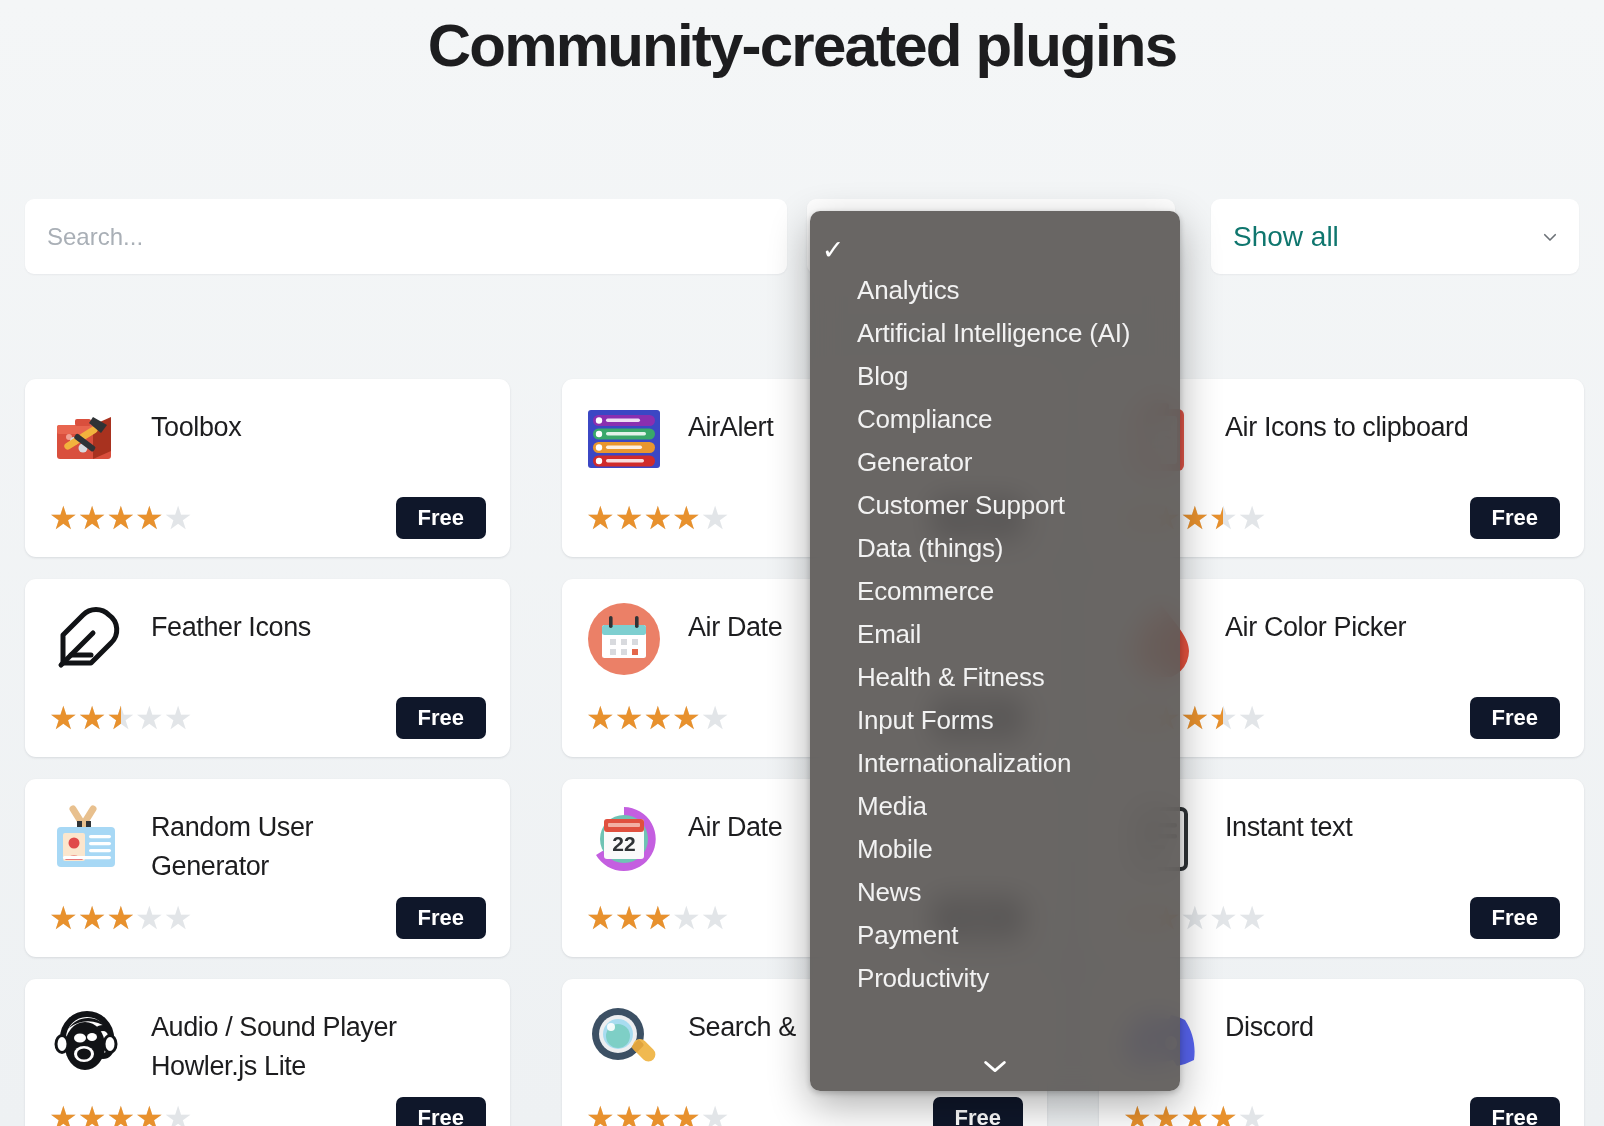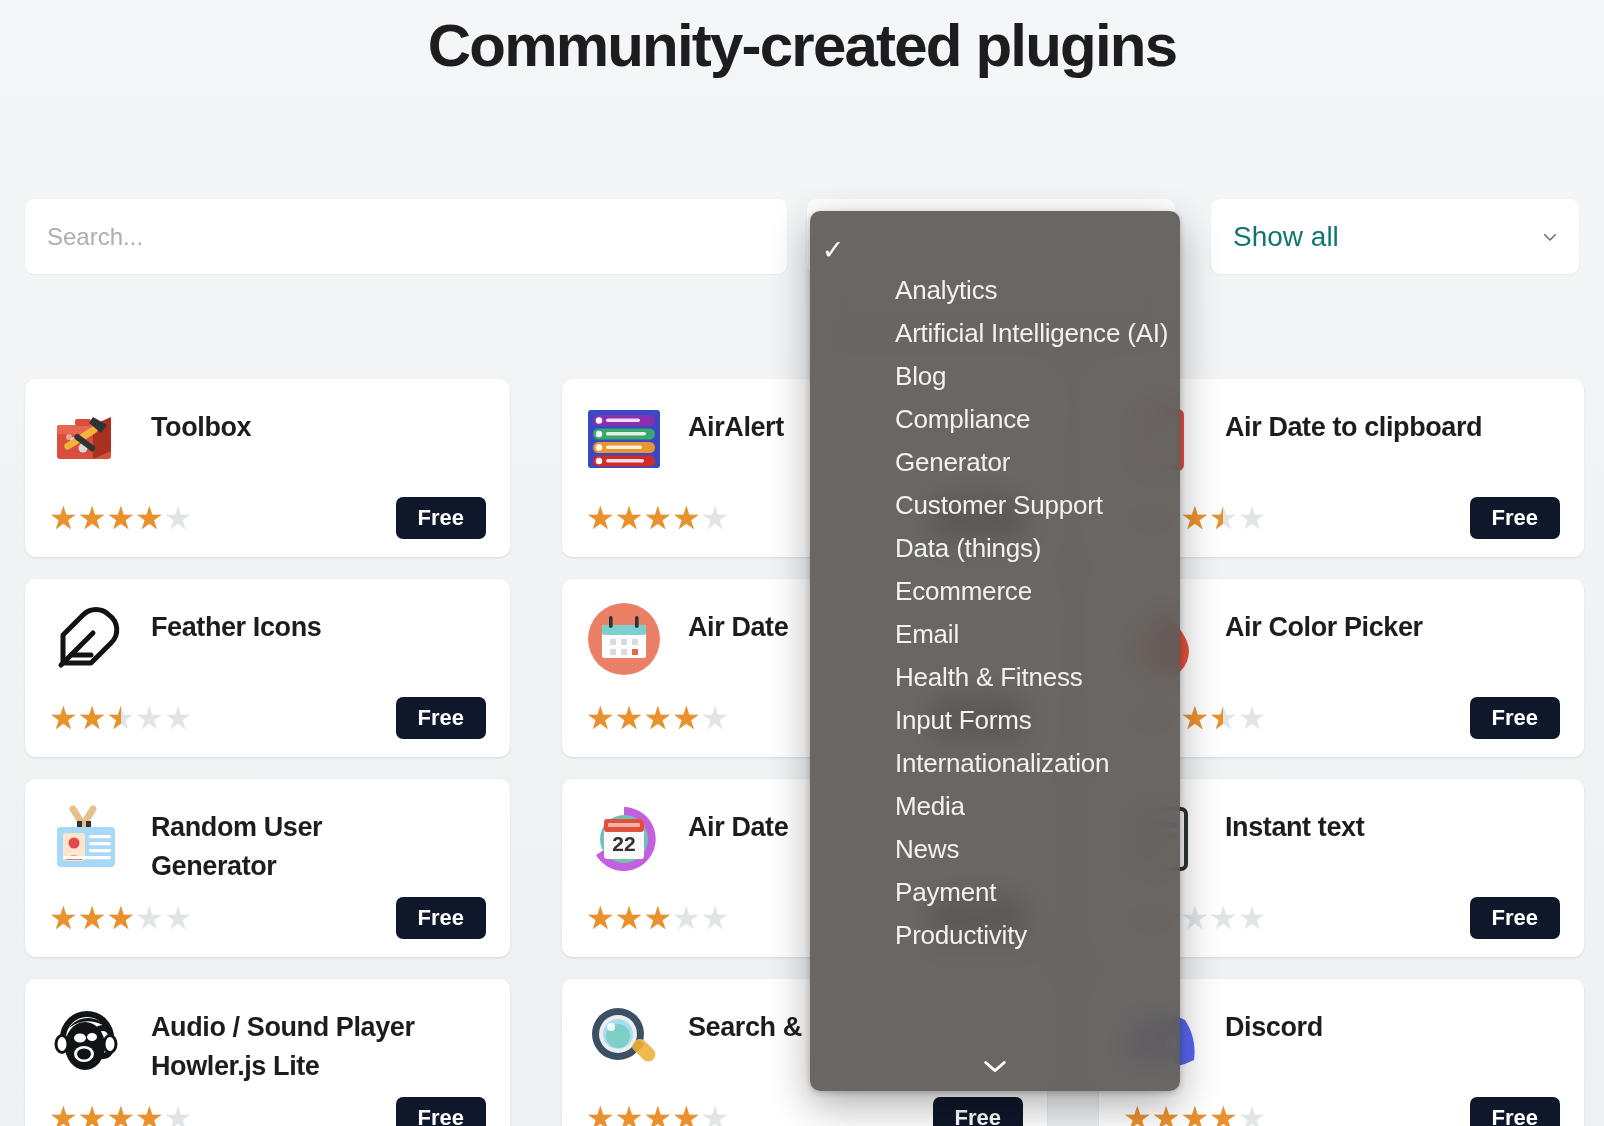--- a/index.html
+++ b/index.html
@@ -111,21 +111,21 @@
     flex: 0 0 auto;
     width: 76px;
     height: 76px;
     display: flex;
     align-items: center;
     justify-content: center;
   }
   .card-icon svg { display: block; }
   .card-name {
     font-size: 27px;
-    font-weight: 700;
+    font-weight: 400;
     color: #1d1d1f;
     line-height: 1.45;
     letter-spacing: -0.4px;
     padding-top: 7px;
     white-space: pre-line;
   }
   .card-bottom {
     position: absolute;
     left: 24px;
     right: 24px;
@@ -174,21 +174,21 @@
   }
   .dd-check {
     width: 46px;
     display: flex; justify-content: center;
     color: #ffffff;
     font-size: 27px;
     line-height: 1;
   }
   .dd-list {
     position: absolute;
-    top: 58px; left: 0; right: 0; padding-left: 38px;
+    top: 58px; left: 0; right: 0;
   }
   .dd-item {
     height: 43px;
     display: flex;
     align-items: center;
     padding-left: 47px;
     color: #f2f2f2;
     font-size: 26px;
     letter-spacing: -0.2px;
     white-space: nowrap;
@@ -287,21 +287,21 @@
           <div class="card-icon">
             <svg width="70" height="76" viewBox="0 0 70 76">
         <rect x="10" y="8" width="48" height="62" rx="6" fill="#e4574a"></rect>
         <rect x="17" y="15" width="34" height="48" rx="3" fill="#fdfdfd"></rect>
         <rect x="25" y="2" width="18" height="12" rx="3" fill="#b8392f"></rect>
         <rect x="23" y="26" width="22" height="3.5" rx="1.7" fill="#c9ced3"></rect>
         <rect x="23" y="35" width="22" height="3.5" rx="1.7" fill="#c9ced3"></rect>
         <rect x="23" y="44" width="15" height="3.5" rx="1.7" fill="#c9ced3"></rect>
       </svg>
           </div>
-          <div class="card-name">Air Date to clipboard</div>
+          <div class="card-name">Air Icons to clipboard</div>
         </div>
         <div class="card-bottom">
           <span class="stars"><span class="base">★★★★★</span><span class="fill" style="width:70%">★★★★★</span></span>
           <span class="badge-free">Free</span>
         </div>
       </div>
       <div class="card">
         <div class="card-top">
           <div class="card-icon">
             <svg width="72" height="76" viewBox="0 0 72 76" fill="none" stroke="#111316" stroke-width="5" stroke-linecap="round" stroke-linejoin="round">
@@ -497,20 +497,21 @@
           <div class="dd-item">Compliance</div>
           <div class="dd-item">Generator</div>
           <div class="dd-item">Customer Support</div>
           <div class="dd-item">Data (things)</div>
           <div class="dd-item">Ecommerce</div>
           <div class="dd-item">Email</div>
           <div class="dd-item">Health &amp; Fitness</div>
           <div class="dd-item">Input Forms</div>
           <div class="dd-item">Internationalization</div>
           <div class="dd-item">Media</div>
+          <div class="dd-item">Mobile</div>
           <div class="dd-item">News</div>
           <div class="dd-item">Payment</div>
           <div class="dd-item">Productivity</div>
         </div>
       <div class="dd-scroll-down">
         <svg viewBox="0 0 24 14" fill="none" stroke="currentColor" stroke-width="2.4" stroke-linecap="round" stroke-linejoin="round">
             <polyline points="4 4 12 11 20 4"></polyline>
           </svg>
       </div>
     </div>

